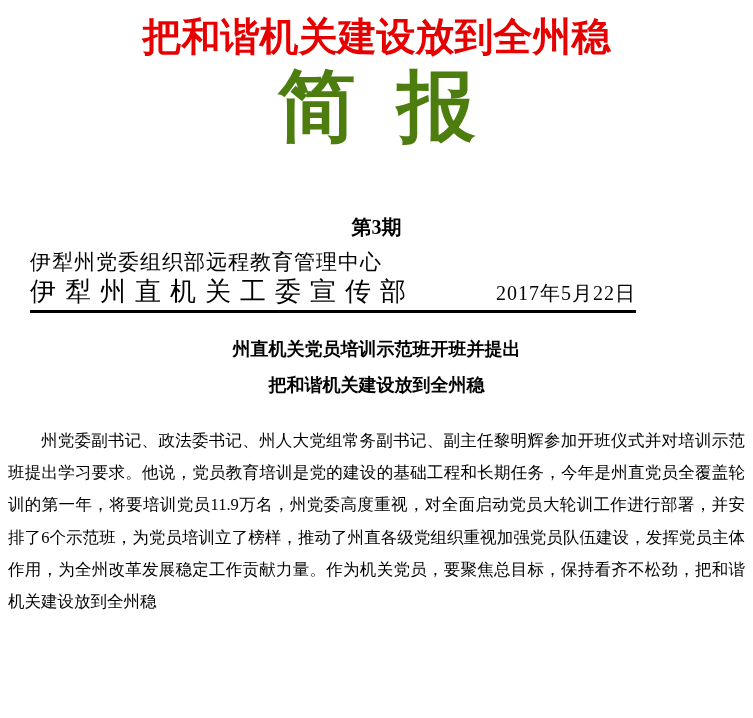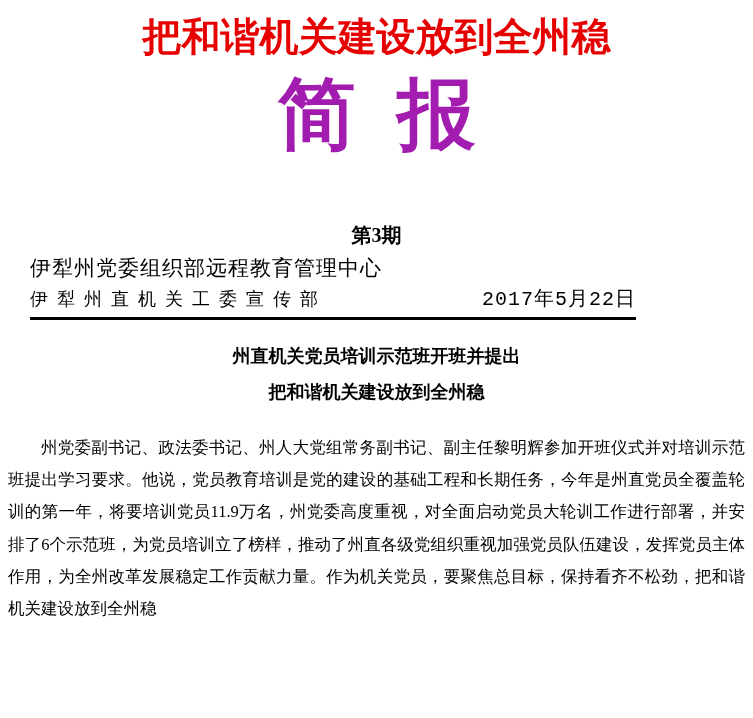--- a/index.html
+++ b/index.html
@@ -23,58 +23,57 @@
     padding-top: 16px;
     text-align: center;
     color: #e60000;
     font-size: 39px;
     line-height: 1.1;
     font-weight: bold;
     letter-spacing: 0px;
     font-family: "Liberation Serif", serif;
   }
   .bulletin-title {
-    margin: 14px 0 0 0;
+    margin: 6px 0 0 0;
     text-align: center;
-    color: #a21caf;
+    color: #4d7c0f;
     font-size: 78px;
     line-height: 84px;
     font-weight: bold;
     word-spacing: 22px;
     font-family: "Liberation Serif", serif;
   }
 
   
   .issue-number {
     margin-top: 66px;
     text-align: center;
     font-size: 20px;
     line-height: 24px;
     font-weight: bold;
   }
   .masthead-info {
     margin: 10px 17px 0 30px;
     width: 606px;
     border-bottom: 3px solid #000000;
     padding-bottom: 4px;
-    font-family: Liberation Mono, monospace;
   }
   .publisher-line1 {
     font-size: 21px;
     line-height: 26px;
     letter-spacing: 1px;
   }
   .publisher-row {
     display: flex;
     justify-content: space-between;
     align-items: baseline;
     margin-top: 4px;
   }
   .publisher-name {
-    font-size: 18px;
+    font-size: 26px;
     line-height: 26px;
     letter-spacing: 9px;
     white-space: nowrap;
   }
   .pub-date {
     font-size: 20px;
     line-height: 26px;
     letter-spacing: 1px;
     white-space: nowrap;
   }

